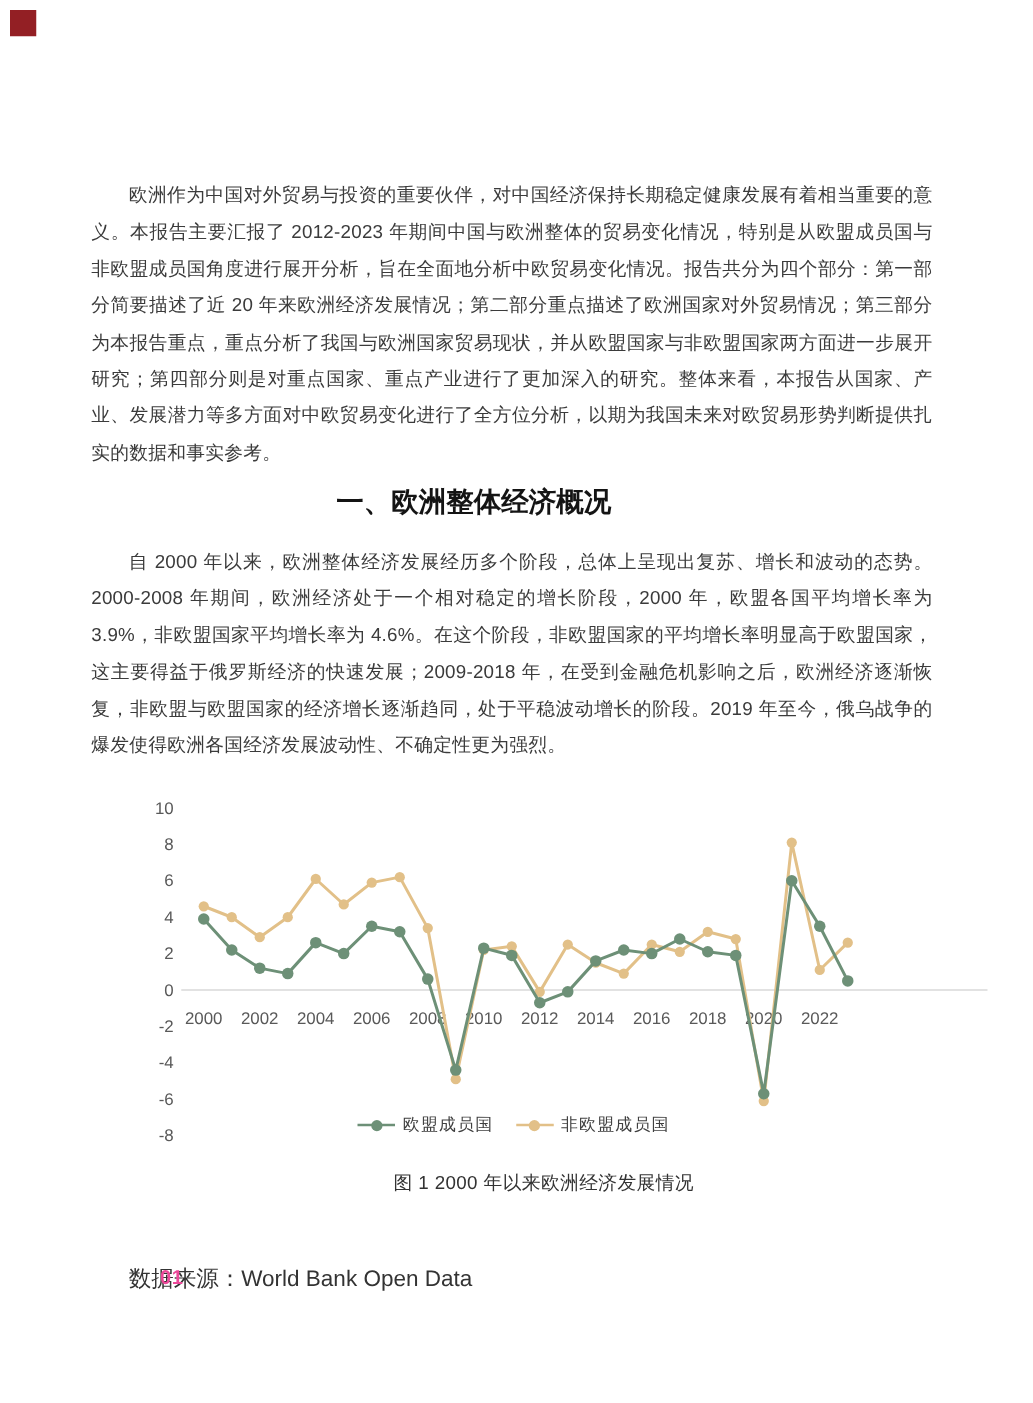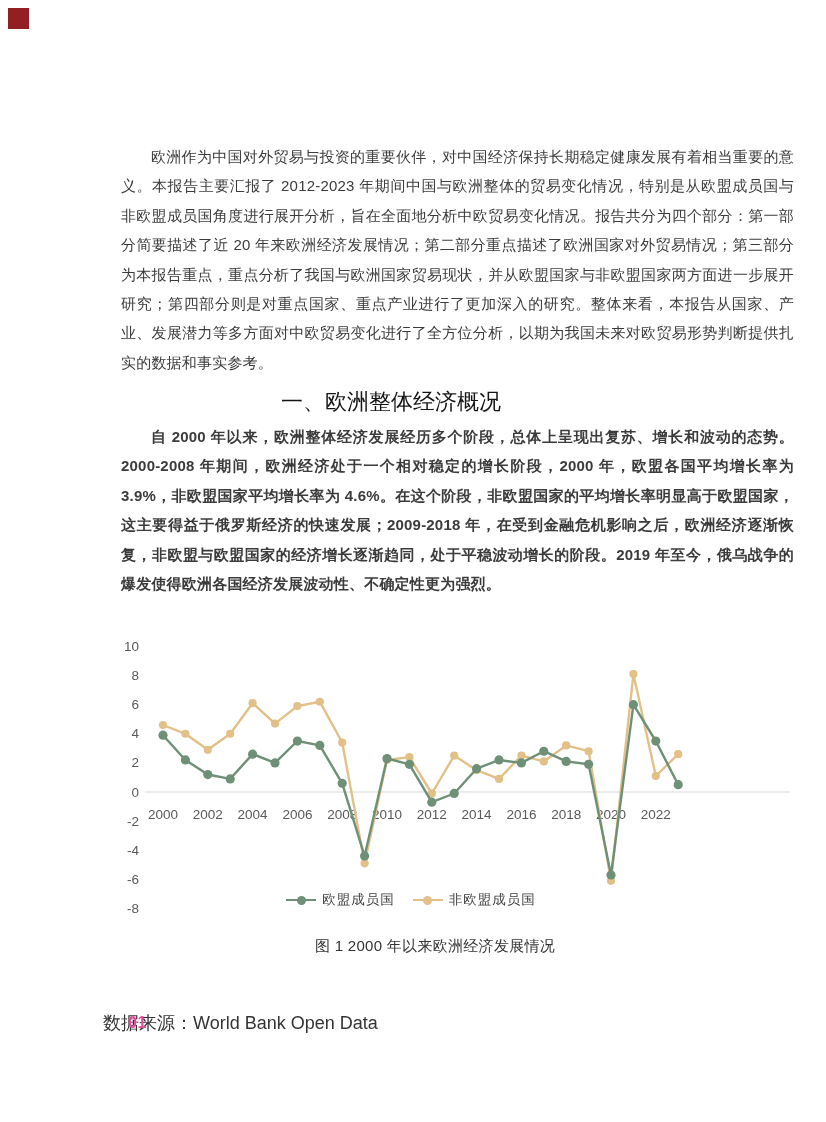--- a/index.html
+++ b/index.html
@@ -1,24 +1,24 @@
 <!DOCTYPE html>
 <html><head>
 <meta charset="utf-8">
 <style>
   html,body{margin:0;padding:0;background:#ffffff;}
   .page{position:relative;width:826px;height:1122px;background:#ffffff;overflow:hidden;
         font-family:"Liberation Sans",sans-serif;}
   .red-square{position:absolute;left:8px;top:8px;width:21px;height:21px;}
   .para{position:absolute;left:73px;width:673px;font-size:15px;line-height:29.4px;
-        color:#3b3b3b;text-align:justify;text-indent:2em;letter-spacing:0.2px;margin-left:48px;}
+        color:#3b3b3b;text-align:justify;text-indent:2em;letter-spacing:0.2px;}
   .para1{top:127px;}
-  .para2{top:407px;font-weight:bold;}
-  .heading{position:absolute;left:12px;top:371px;width:758px;text-align:center;
-           font-size:22px;line-height:31px;font-weight:normal;color:#141414;}
+  .para2{top:420px;}
+  .heading{position:absolute;left:0;top:371px;width:758px;text-align:center;
+           font-size:22px;line-height:31px;font-weight:bold;color:#141414;}
   .chart{position:absolute;left:103px;top:612px;width:700px;height:285px;margin-top:28px;}
   .chart svg{display:block;width:700px;height:285px;overflow:visible;}
   .tick{fill:#595959;font-size:13.5px;font-family:"Liberation Sans",sans-serif;}
   .legend{position:absolute;left:103px;top:891px;width:700px;display:flex;justify-content:center;}
   .legend-row{display:flex;align-items:center;gap:18px;transform:translateX(-42px);}
   .legend-item{display:flex;align-items:center;gap:6px;}
   .legend-marker{position:relative;width:30px;height:10px;}
   .legend-line{position:absolute;left:0;top:3.75px;width:30px;height:2.5px;}
   .legend-dot{position:absolute;left:10.5px;top:0.5px;width:9px;height:9px;border-radius:50%;}
   .legend-label{font-size:13.5px;color:#404040;letter-spacing:1px;}

